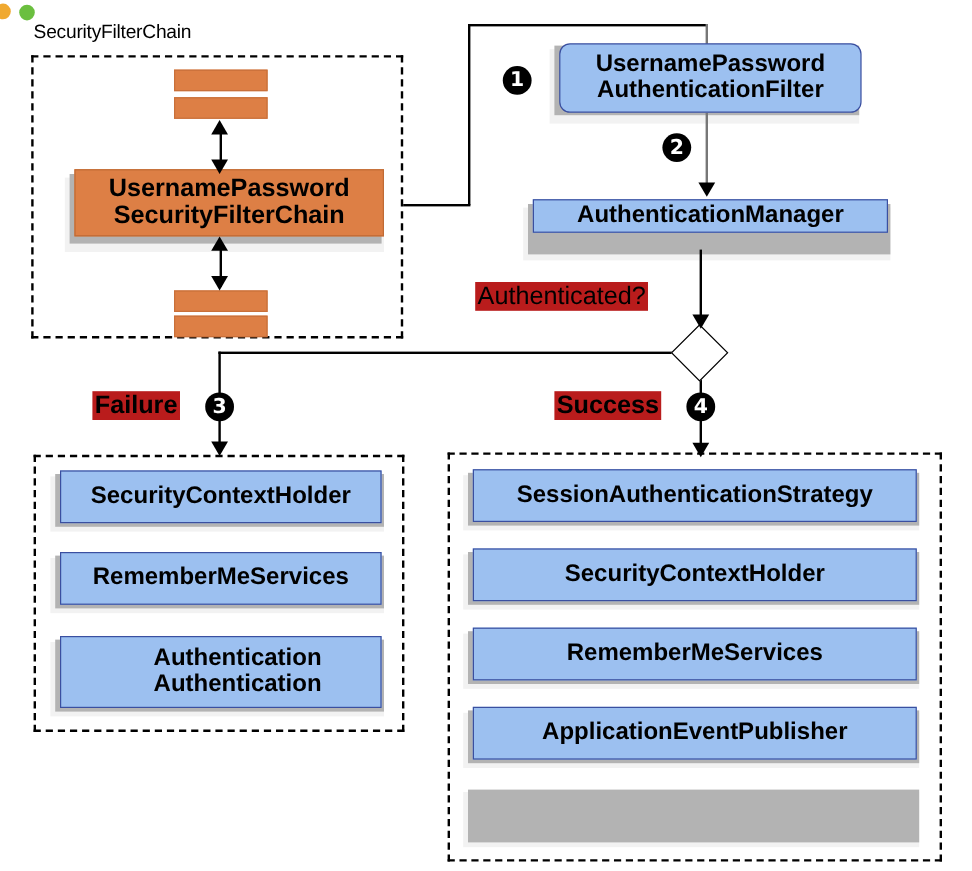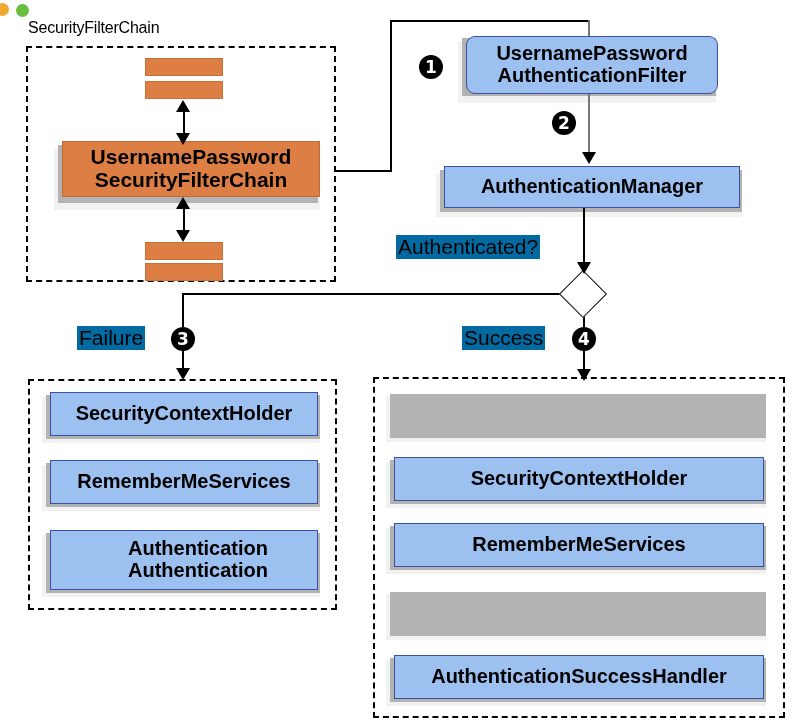--- a/index.html
+++ b/index.html
@@ -144,21 +144,21 @@
     font-family: "DejaVu Sans", sans-serif;
   }
 
   
   .edge-label {
     position: absolute;
     font-size: 21px;
     color: #000;
     white-space: nowrap;
     z-index: 5;
-    background: #0369a1;
+    background: #b91c1c;
     padding: 0 2px;
   }
   .edge-label.bold { font-weight: bold; }
 </style>
 </head>
 <body>
 
 <div id="canvas">
 
   <div class="win-dot" id="dot-orange"></div>
@@ -207,42 +207,42 @@
 
   <div class="badge" style="left:419px; top:55px;">1</div>
 
   <div class="vline" style="left:588px; top:94px; height:64px; background:#777;"></div>
   <div class="arrow-down" style="left:582px; top:152px;"></div>
 
   <div class="badge" style="left:552px; top:111px;">2</div>
 
   <div class="node-shadow2" style="left:436px; top:173px; width:306px; height:44px;"></div>
   <div class="node-shadow" style="left:440px; top:170px; width:302px; height:42px;"></div>
-  <div class="node blue" id="manager-node" style="left:444px; top:166px; width:296px; height:42px;">
+  <div class="node blue" id="manager-node" style="left:444px; top:166px; width:296px; height:28px;">
     <span>AuthenticationManager</span>
   </div>
 
   <div class="vline" style="left:583px; top:208px; height:62px;"></div>
   <div class="arrow-down" style="left:577px; top:262px;"></div>
 
   <div class="edge-label" style="left:396px; top:235px;">Authenticated?</div>
 
   <div class="diamond" style="left:566px; top:277px; width:34px; height:34px;"></div>
 
   <div class="hline" style="left:182px; top:293px; width:384px;"></div>
   <div class="vline" style="left:182px; top:293px; height:84px;"></div>
   <div class="arrow-down" style="left:176px; top:368px;"></div>
 
-  <div class="edge-label bold" style="left:77px; top:326px; font-weight:normal;">Failure</div>
+  <div class="edge-label bold" style="left:77px; top:326px; font-weight:bold;">Failure</div>
   <div class="badge" style="left:171px; top:327px;">3</div>
 
   <div class="vline" style="left:583px; top:311px; height:68px;"></div>
   <div class="arrow-down" style="left:577px; top:369px;"></div>
 
-  <div class="edge-label bold" style="left:462px; top:326px; font-weight:normal;">Success</div>
+  <div class="edge-label bold" style="left:462px; top:326px; font-weight:bold;">Success</div>
   <div class="badge" style="left:572px; top:327px;">4</div>
 
   <div class="dashed-box" id="failure-box" style="left:28px; top:379px; width:309px; height:231px;"></div>
 
   <div class="node-shadow2" style="left:42px; top:397px; width:278px; height:46px;"></div>
   <div class="node-shadow" style="left:46px; top:395px; width:274px; height:44px;"></div>
   <div class="node blue" style="left:50px; top:392px; width:268px; height:44px;">
     <span>SecurityContextHolder</span>
   </div>
 
@@ -258,35 +258,38 @@
     <div>
       <div>Authentication</div>
       <div>Authentication</div>
     </div>
   </div>
 
   <div class="dashed-box" id="success-box" style="left:373px; top:377px; width:412px; height:341px;"></div>
 
   <div class="node-shadow2" style="left:386px; top:396px; width:380px; height:46px;"></div>
   <div class="node-shadow" style="left:390px; top:394px; width:376px; height:44px;"></div>
+  <div class="node blue" style="left:394px; top:391px; width:370px; height:44px;">
+    <span>SessionAuthenticationStrategy</span>
+  </div>
 
   <div class="node-shadow2" style="left:386px; top:462px; width:380px; height:46px;"></div>
   <div class="node-shadow" style="left:390px; top:460px; width:376px; height:44px;"></div>
   <div class="node blue" style="left:394px; top:457px; width:370px; height:44px;">
     <span>SecurityContextHolder</span>
   </div>
 
   <div class="node-shadow2" style="left:386px; top:528px; width:380px; height:46px;"></div>
   <div class="node-shadow" style="left:390px; top:526px; width:376px; height:44px;"></div>
   <div class="node blue" style="left:394px; top:523px; width:370px; height:44px;">
     <span>RememberMeServices</span>
   </div>
 
   <div class="node-shadow2" style="left:386px; top:594px; width:380px; height:46px;"></div>
   <div class="node-shadow" style="left:390px; top:592px; width:376px; height:44px;"></div>
+  <div class="node blue" style="left:394px; top:589px; width:370px; height:44px;">
+    <span>ApplicationEventPublisher</span>
+  </div>
 
   <div class="node-shadow2" style="left:386px; top:660px; width:380px; height:46px;"></div>
   <div class="node-shadow" style="left:390px; top:658px; width:376px; height:44px;"></div>
-  <div class="node blue" style="left:394px; top:655px; width:370px; height:44px;">
-    <span>AuthenticationSuccessHandler</span>
-  </div>
 
 </div>
 
 </body></html>

